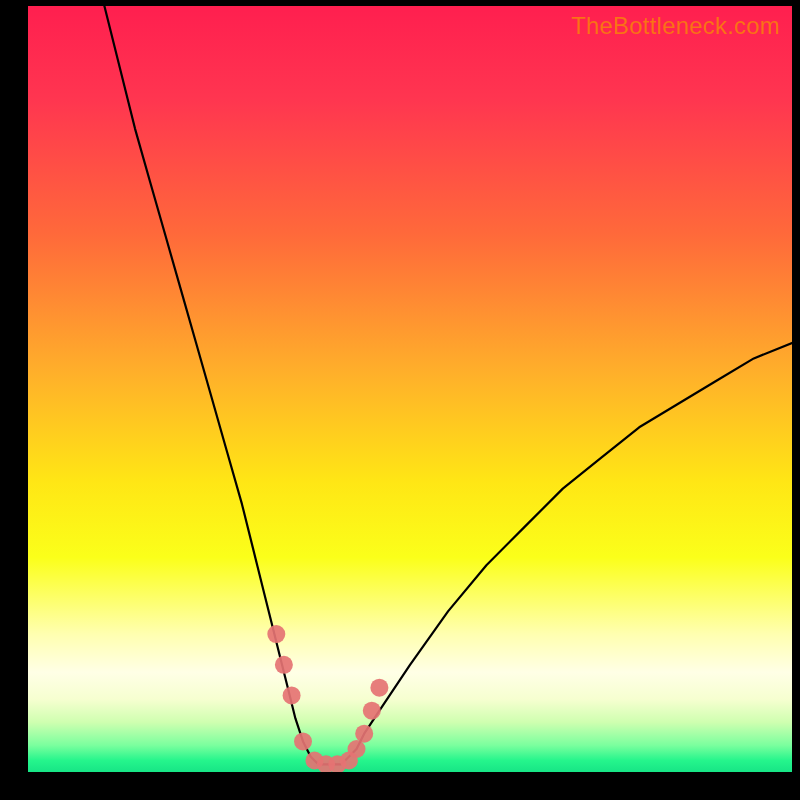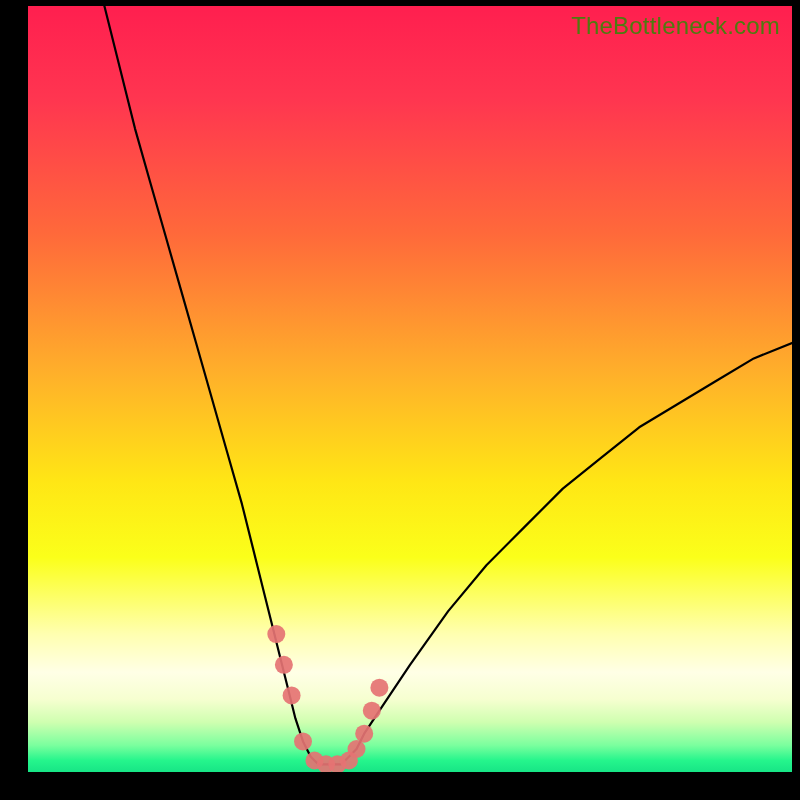--- a/index.html
+++ b/index.html
@@ -20,21 +20,21 @@
   .gradient-bg {
     position: absolute;
     inset: 0;
   }
   .watermark {
     position: absolute;
     top: 6px;
     right: 12px;
     font-family: Arial, Helvetica, sans-serif;
     font-size: 24px;
-    color: #4d7c0f;
+    color: #f97316;
     letter-spacing: 0.2px;
     pointer-events: none;
   }
   svg.curve {
     position: absolute;
     inset: 0;
   }
 </style>
 </head>
 <body>

